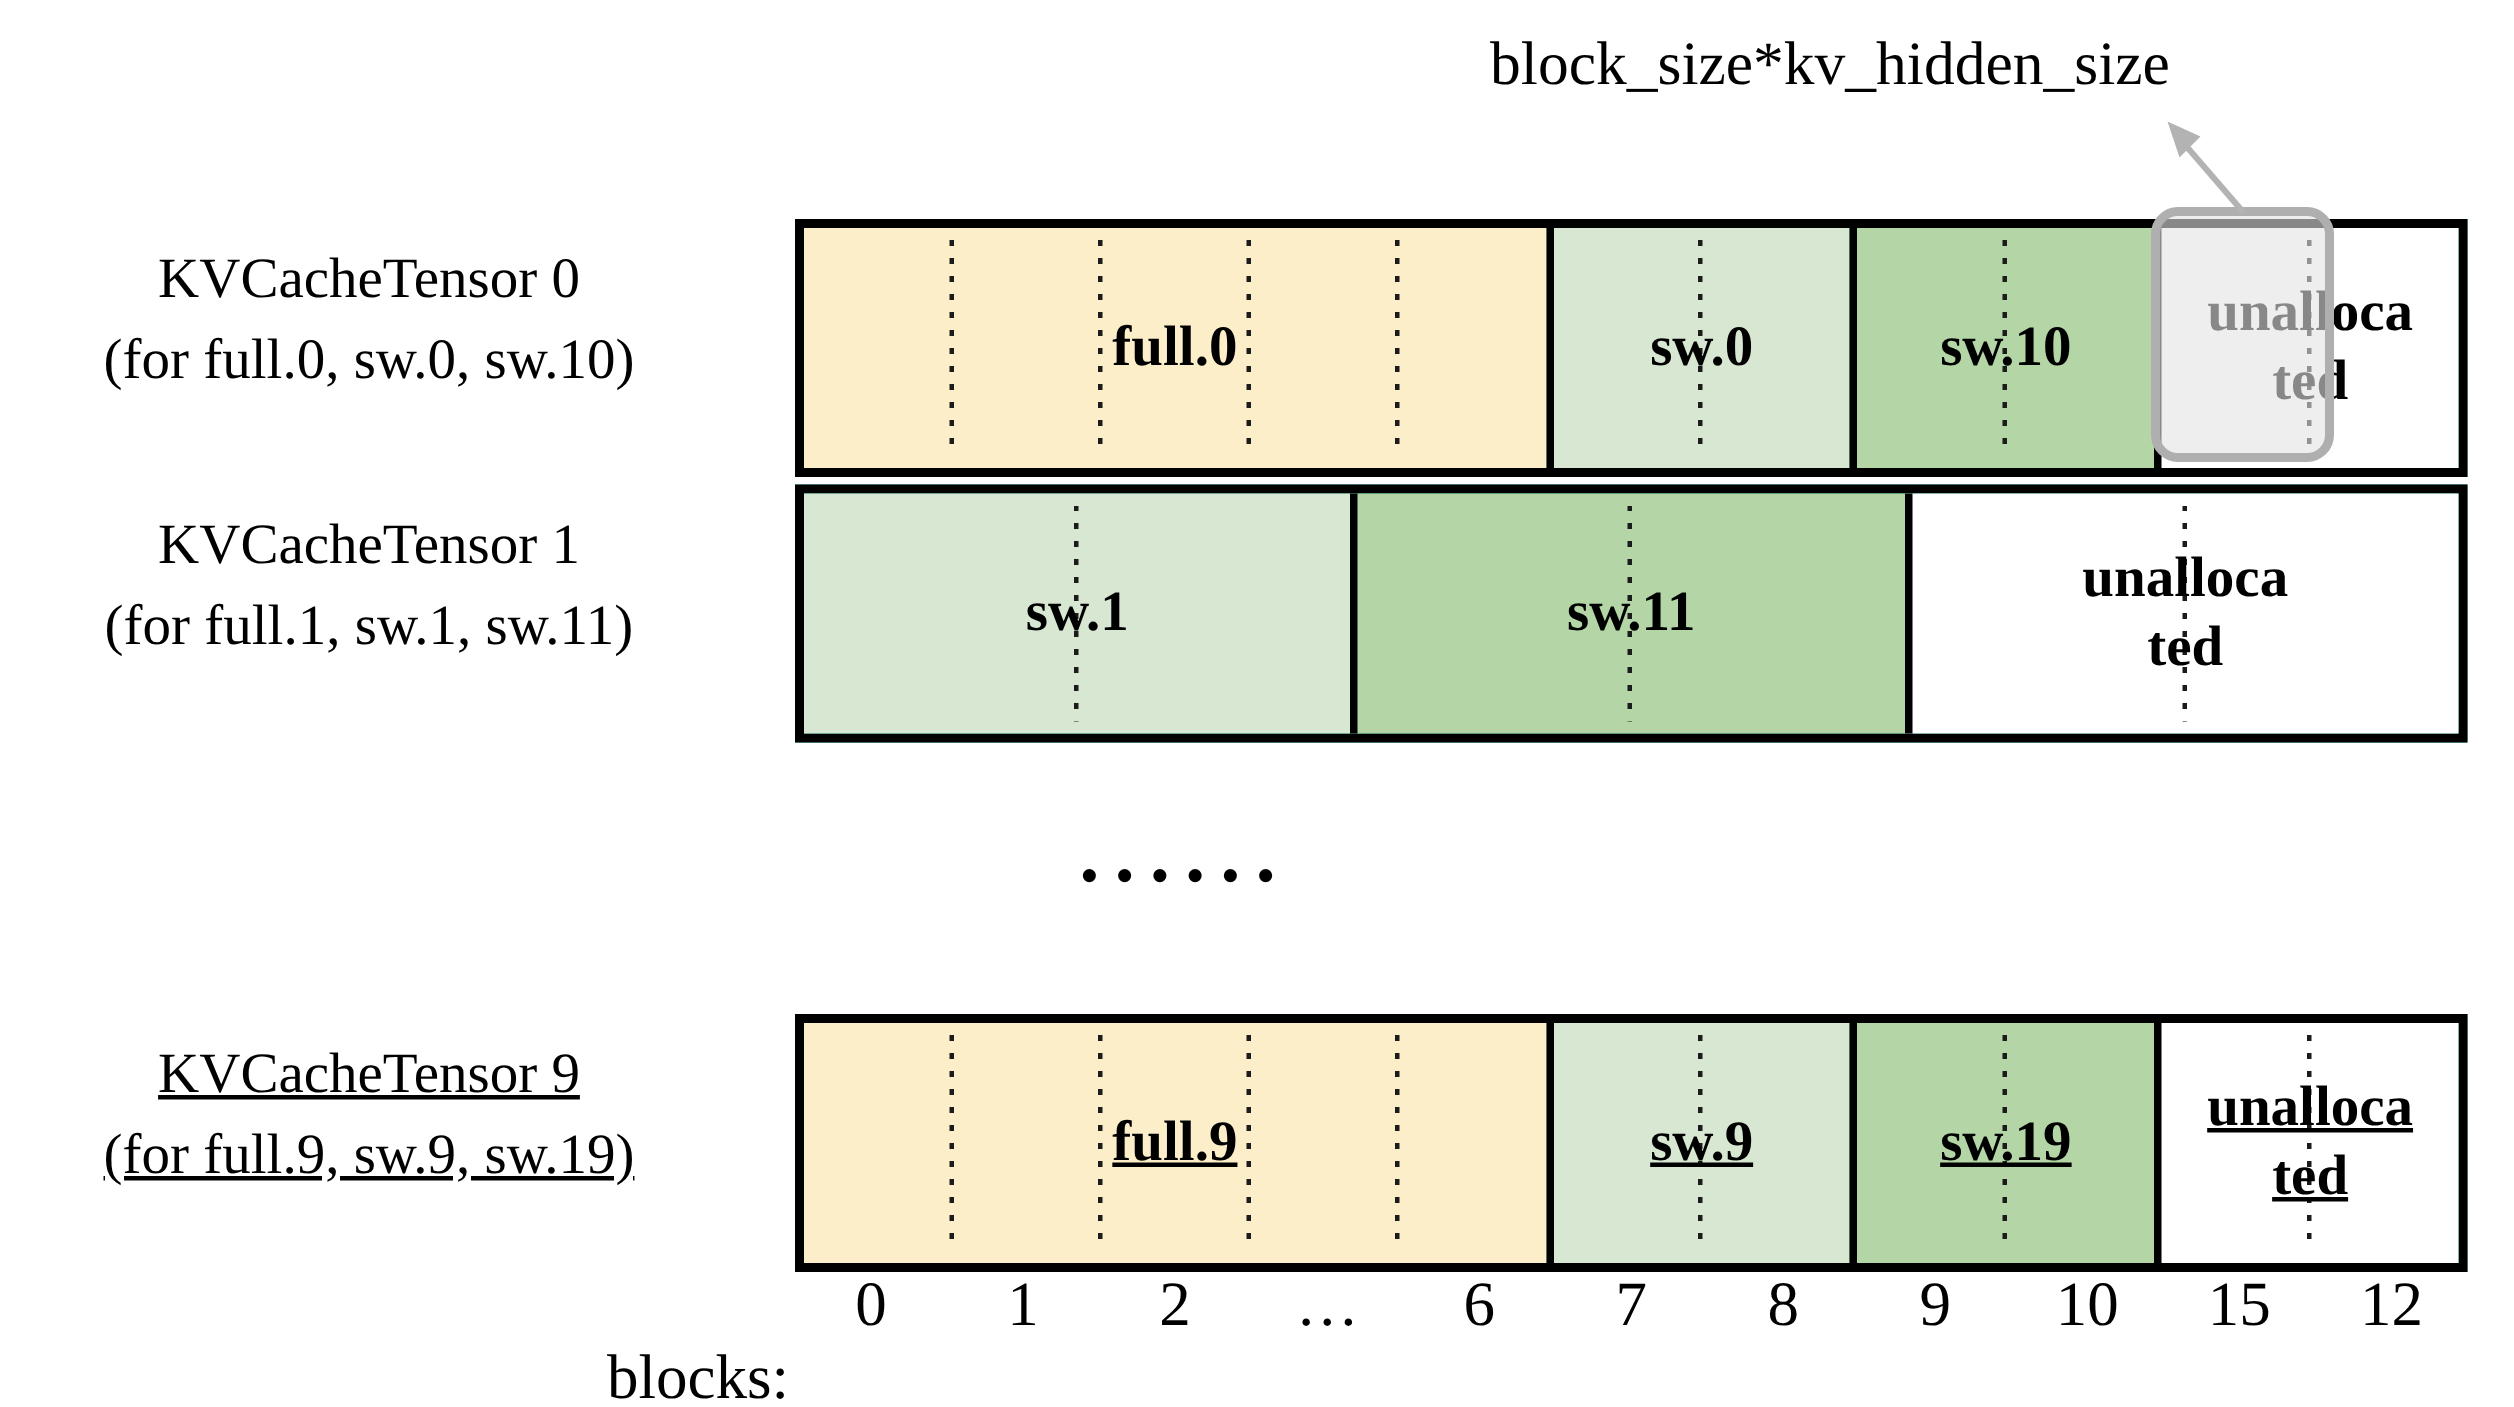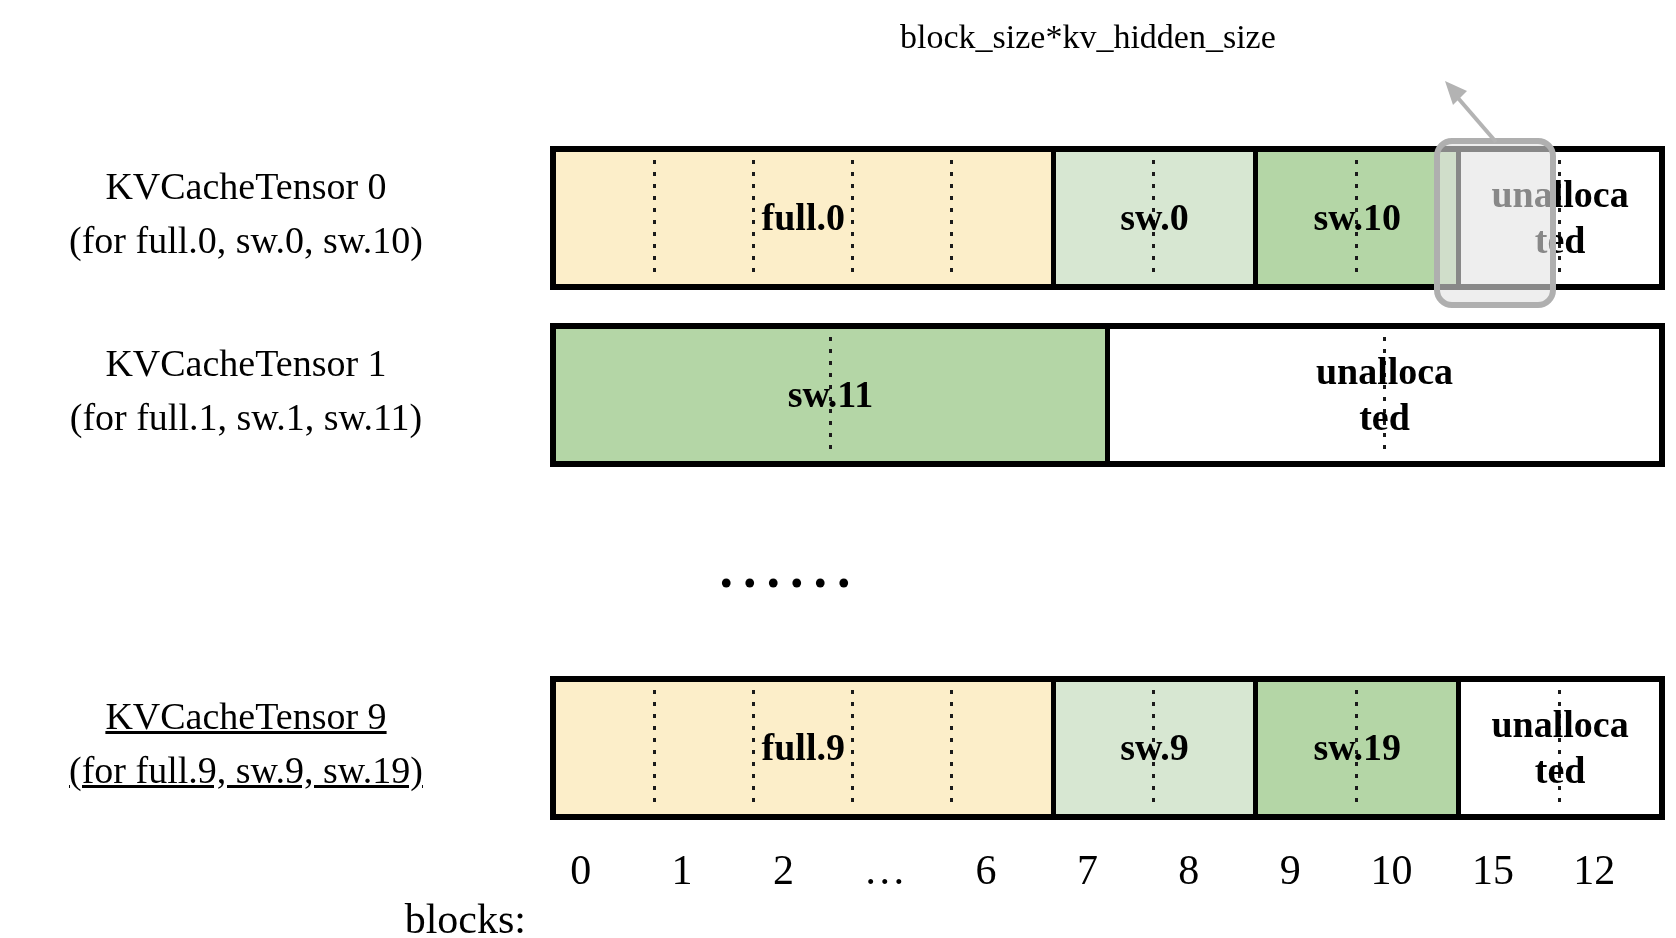--- a/index.html
+++ b/index.html
@@ -7,23 +7,23 @@
     width:1676px;height:938px;position:relative;background:#ffffff;
     font-family:"Liberation Serif","DejaVu Serif",serif;color:#000;
     overflow:hidden;
   }
   
   .row-label{
     position:absolute;left:6px;width:480px;text-align:center;
     font-size:38px;line-height:1.42;color:#000;
   }
   .bar{
-    position:absolute;left:530px;width:1115px;height:144px;
+    position:absolute;left:530px;width:1115px;height:172px;
     border:6px solid #000;box-sizing:border-box;display:flex;
-    background:#14b8a6;z-index:1;margin-left:20px;
+    background:#14b8a6;z-index:1;
   }
   .seg{
     position:relative;height:100%;display:flex;align-items:center;justify-content:center;
     box-sizing:border-box;
   }
   .seg + .seg{border-left:5px solid #000;}
   .seg-full{flex:5 0 0;background:var(--full,#FCEEC9);}
   .seg-sw{flex:2 0 0;background:var(--sw,#D7E7D2);}
   .seg-swnext{flex:2 0 0;background:var(--sw_next,#B4D6A6);}
   .seg-unalloc{flex:2 0 0;background:var(--unallocated,#FFFFFF);}
@@ -47,22 +47,22 @@
   .axis-label{
     position:absolute;left:306px;top:895px;width:220px;text-align:right;
     font-size:42px;
   }
   .axis-ticks{
     position:absolute;left:530px;top:846px;width:1115px;display:flex;
   }
   .axis-ticks span{flex:1 0 0;text-align:center;font-size:42px;}
   
   .annotation{
-    position:absolute;top:18px;left:900px;width:640px;text-align:left;
-    font-size:34px;z-index:6;
+    position:absolute;top:18px;left:900px;width:640px;text-align:center;
+    font-size:41px;z-index:6;
   }
   .highlight-box{
     position:absolute;left:1434px;top:138px;width:122px;height:170px;
     border:6px solid var(--highlight_border,#AFAFAF);border-radius:18px;
     background:rgba(226,226,226,0.60);box-sizing:border-box;z-index:5;
   }
   .arrow-svg{position:absolute;left:1400px;top:68px;width:160px;height:86px;z-index:6;}
 </style>
 </head>
 <body>
@@ -103,40 +103,44 @@
   </div>
 </div>
 
 <div class="highlight-box"></div>
 
 <div class="row-label" style="top:337px;">
   <div>KVCacheTensor 1</div>
   <div>(for full.1, sw.1, sw.11)</div>
 </div>
 <div class="bar" style="top:323px;">
+  <div class="seg seg-sw">
+    <div class="dotline d50"></div>
+    <span class="seg-label">sw.1</span>
+  </div>
   <div class="seg seg-swnext">
     <div class="dotline d50"></div>
     <span class="seg-label">sw.11</span>
   </div>
   <div class="seg seg-unalloc">
     <div class="dotline d50"></div>
     <span class="seg-label">
       <span>unalloca</span><br>
       <span>ted</span>
     </span>
   </div>
 </div>
 
 <div class="row-ellipsis">......</div>
 
 <div class="row-label" style="top:690px;text-decoration:underline;">
   <div>KVCacheTensor 9</div>
   <div>(for full.9, sw.9, sw.19)</div>
 </div>
-<div class="bar" style="top:676px;">
+<div class="bar" style="top:676px;text-decoration:underline;">
   <div class="seg seg-full">
     <div class="dotline d20"></div>
     <div class="dotline d40"></div>
     <div class="dotline d60"></div>
     <div class="dotline d80"></div>
     <span class="seg-label">full.9</span>
   </div>
   <div class="seg seg-sw">
     <div class="dotline d50"></div>
     <span class="seg-label">sw.9</span>

